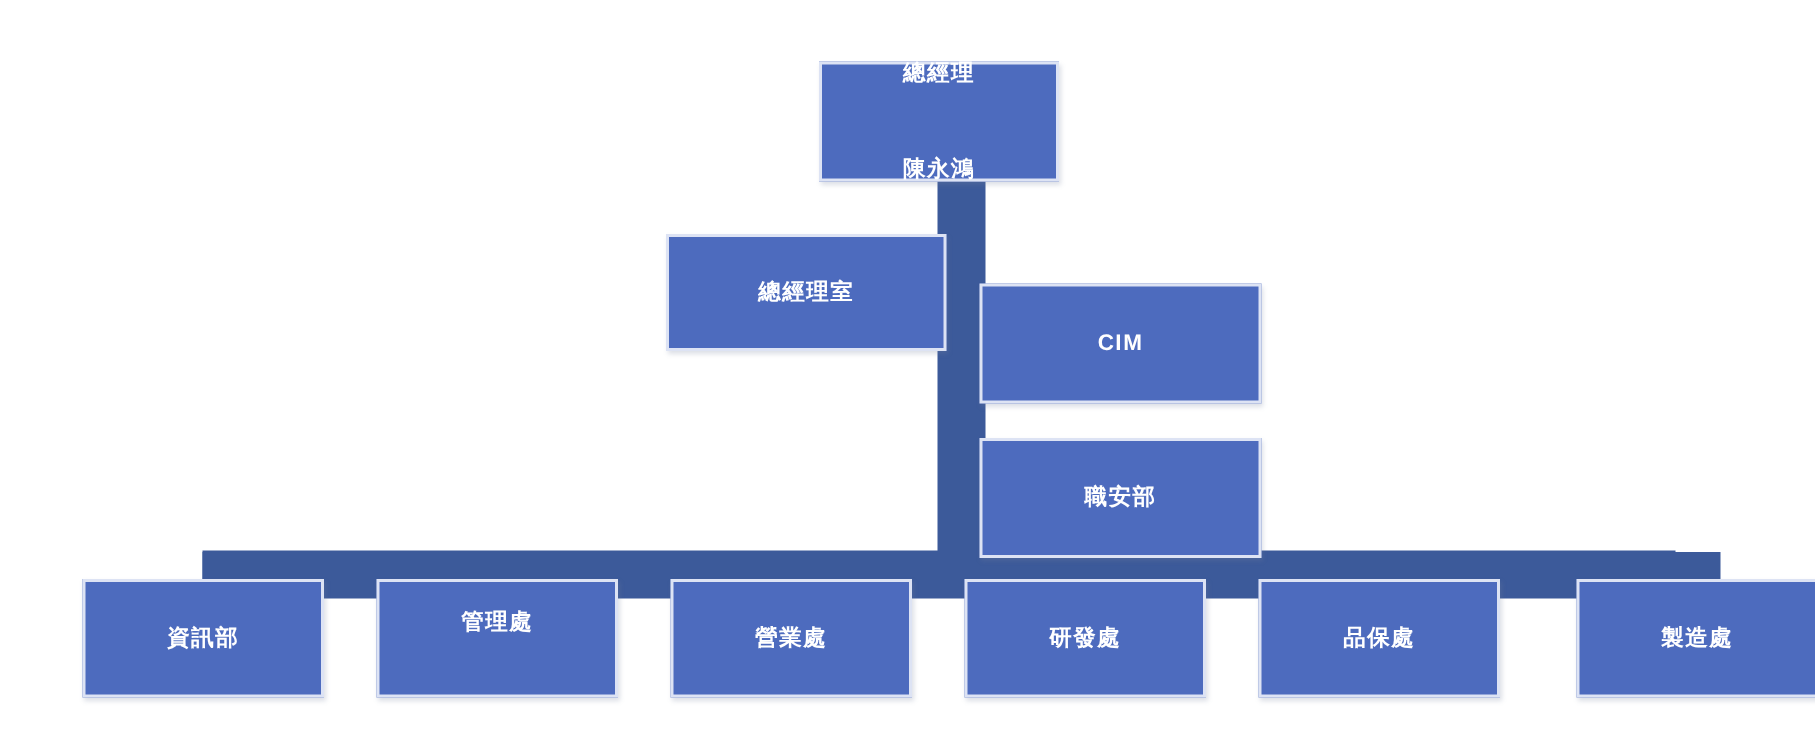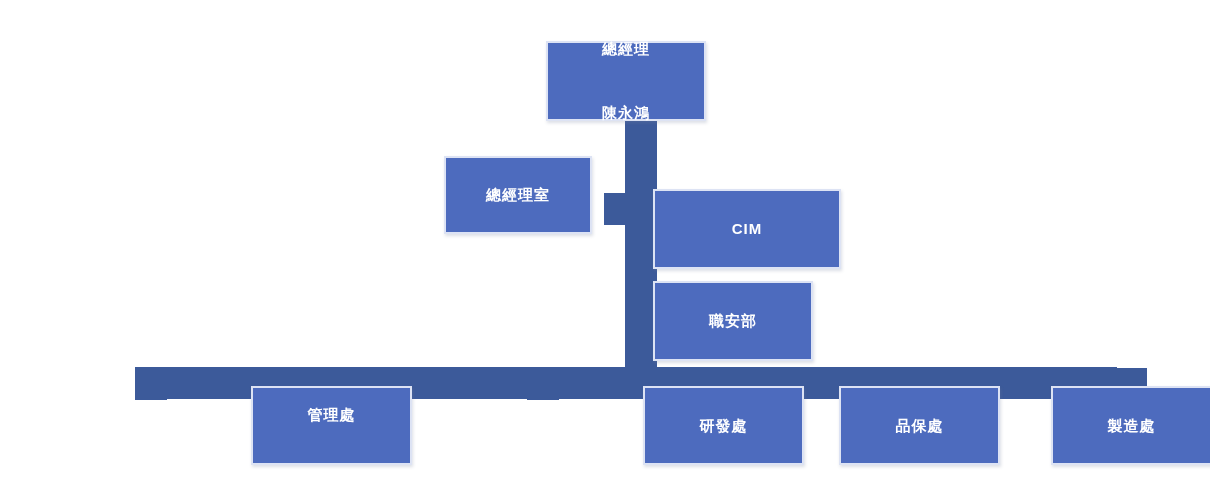--- a/index.html
+++ b/index.html
@@ -31,23 +31,23 @@
     cursor:default;
   }
   .node .label{display:block;}
   
   .line{position:absolute;background:var(--connector);}
   .h{height:2px;}
   .v{width:2px;}
 
   
   .root-box   {left:530px;top:25px; width:160px;height:80px;}
-  .gm-office  {left:428px;top:140px;width:148px;height:78px;}
+  .gm-office  {left:428px;top:140px;width:187px;height:78px;}
   .cim        {left:637px;top:173px;width:188px;height:80px;}
-  .safety     {left:637px;top:265px;width:160px;height:80px;text-align:right;}
+  .safety     {left:637px;top:276px;width:188px;height:80px;text-align:right;}
   .dept       {top:370px;width:161px;height:79px;}
   .dept-1{left:39px;}  .dept-2{left:235px;justify-content:flex-end;} .dept-3{left:431px;}
   .dept-4{left:627px;} .dept-5{left:823px;} .dept-6{left:1019px;margin-left:16px;}
 
   .v-main     {left:609px;top:105px;height:247px;}
   .h-gmoffice {left:588px;top:177px;width:22px;}
   .h-cim      {left:610px;top:212px;width:27px;}
   .h-safety   {left:610px;top:304px;width:27px;}
   .h-bus      {left:119px;top:351px;width:982px;}
   .drop       {top:352px;height:18px;}
@@ -81,22 +81,28 @@
   </div>
 
   <div class="node cim">
     <span class="label">CIM</span>
   </div>
 
   <div class="node safety">
     <span class="label">職安部</span>
   </div>
 
+  <div class="node dept dept-1">
+    <span class="label">資訊部</span>
+  </div>
   <div class="node dept dept-2">
     <span class="label">管理處</span>
+  </div>
+  <div class="node dept dept-3">
+    <span class="label">營業處</span>
   </div>
   <div class="node dept dept-4">
     <span class="label">研發處</span>
   </div>
   <div class="node dept dept-5">
     <span class="label">品保處</span>
   </div>
   <div class="node dept dept-6">
     <span class="label">製造處</span>
   </div>

